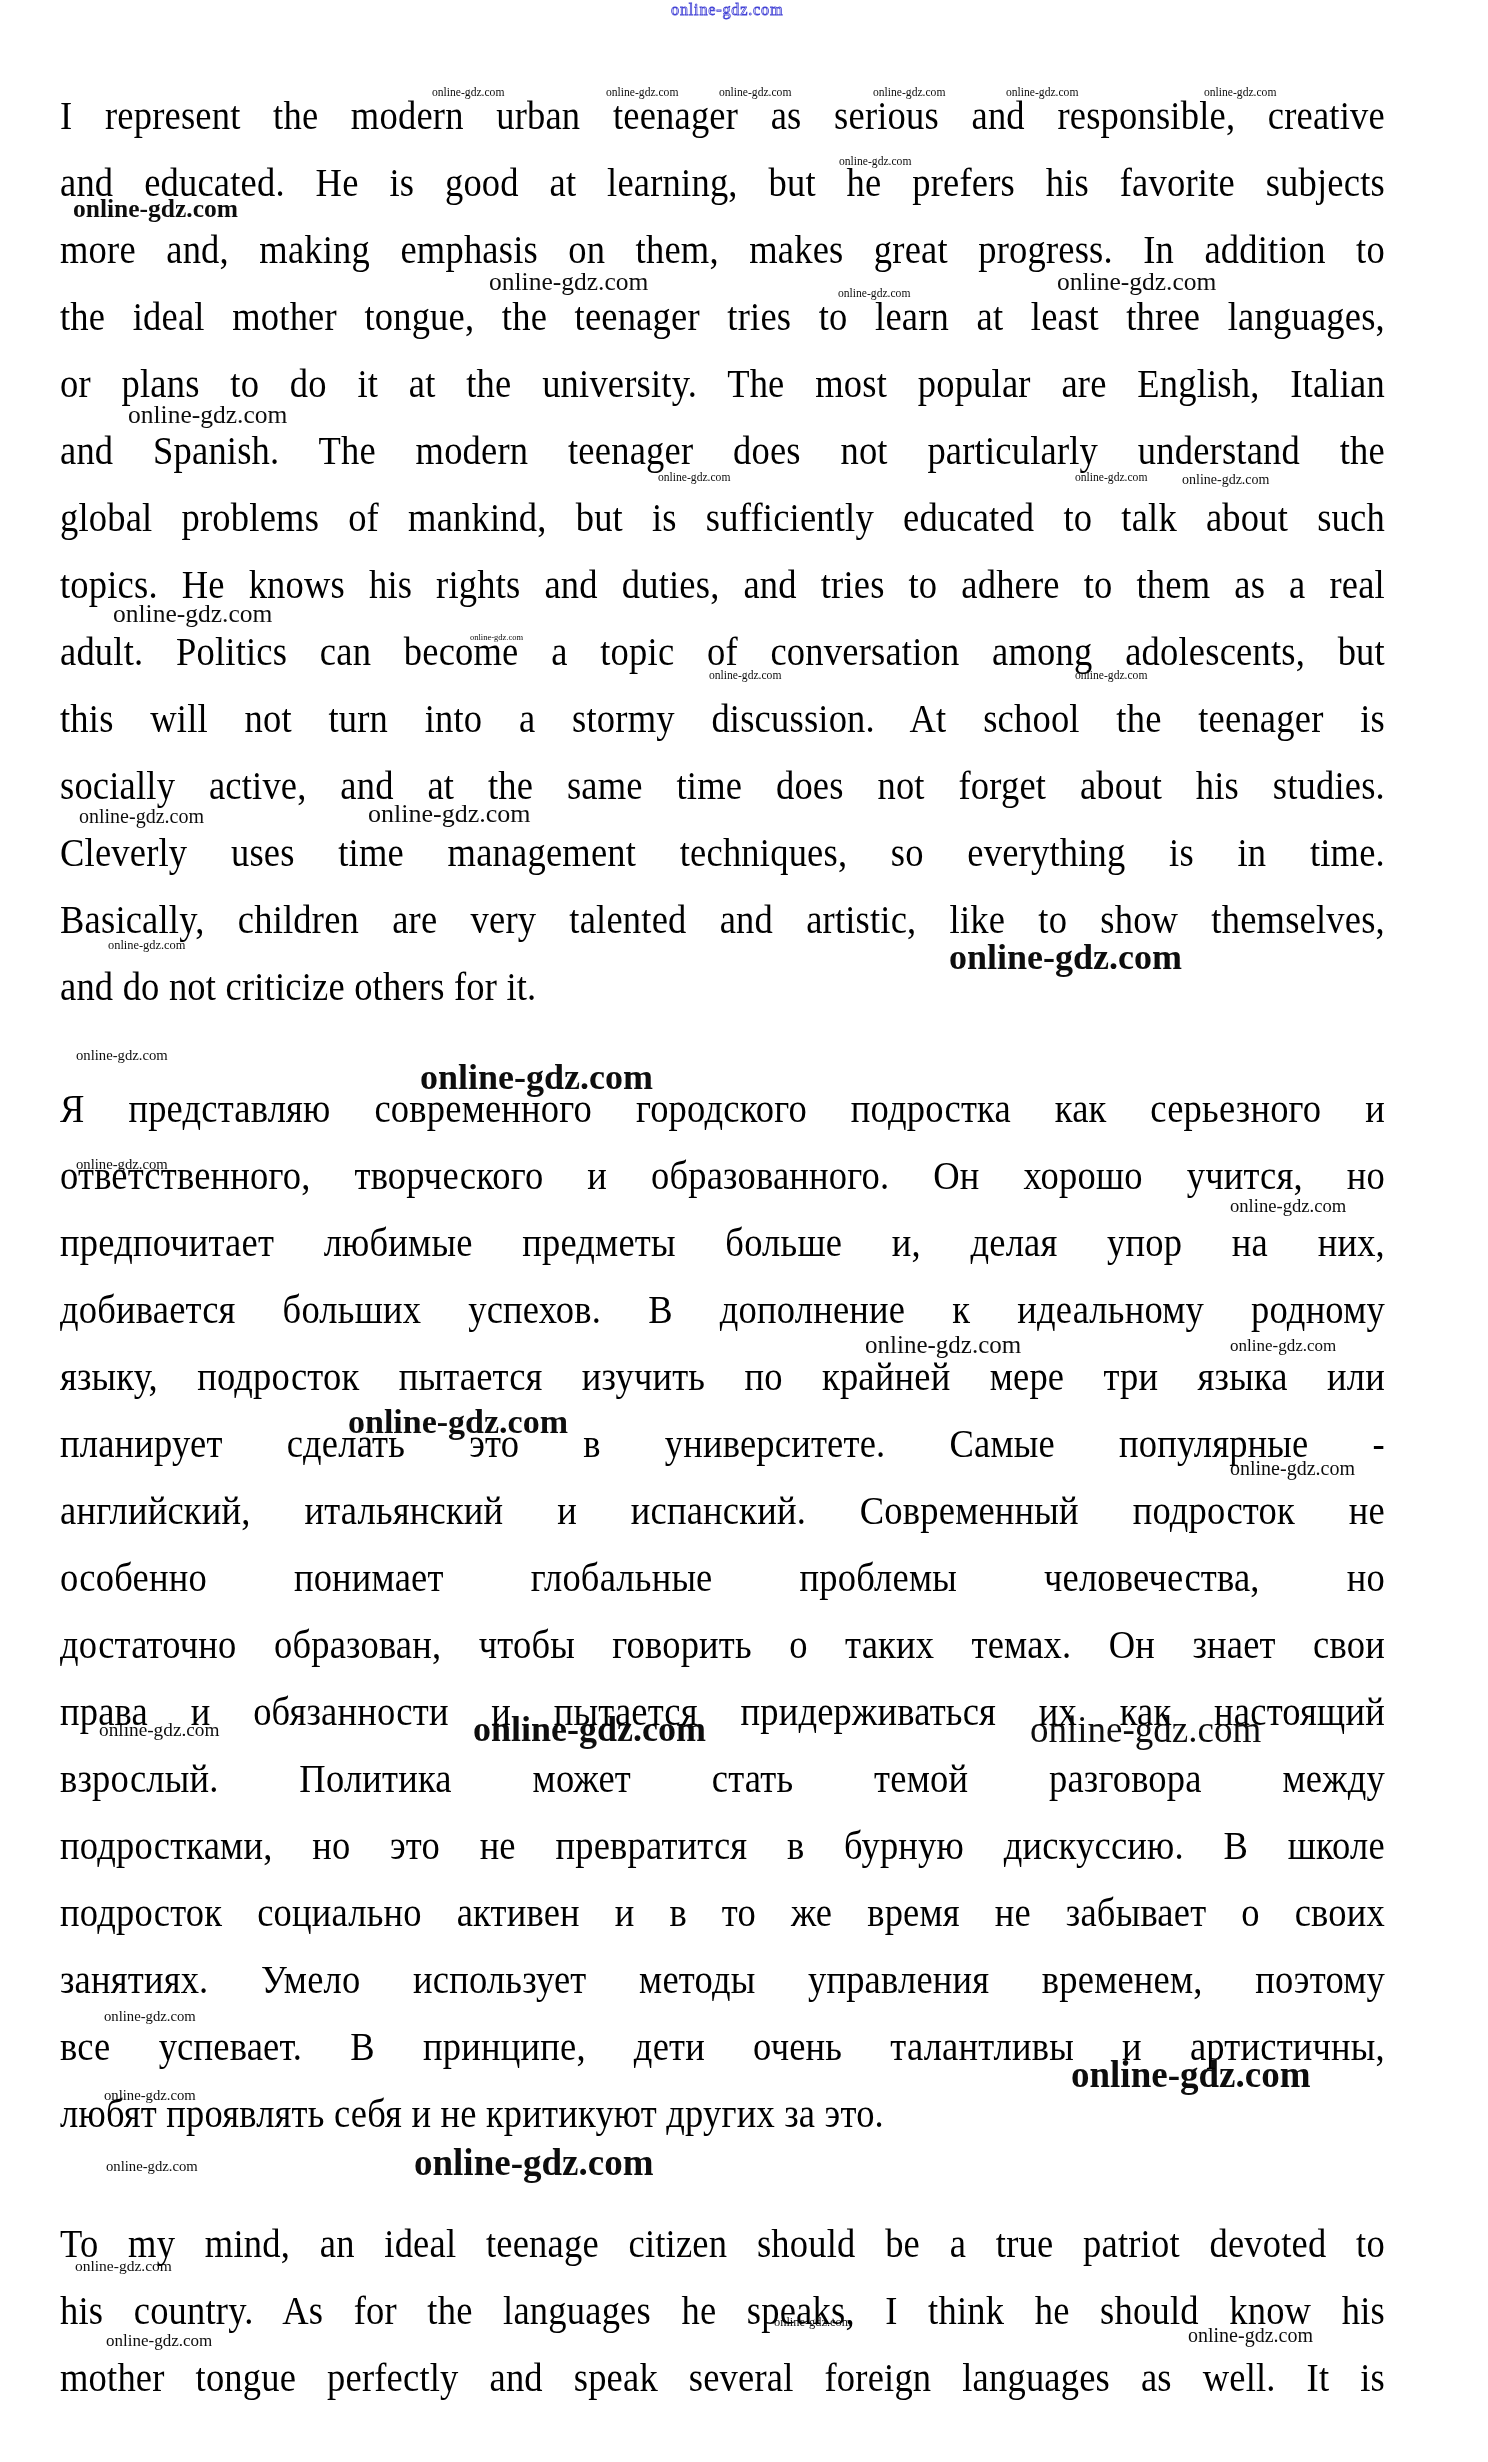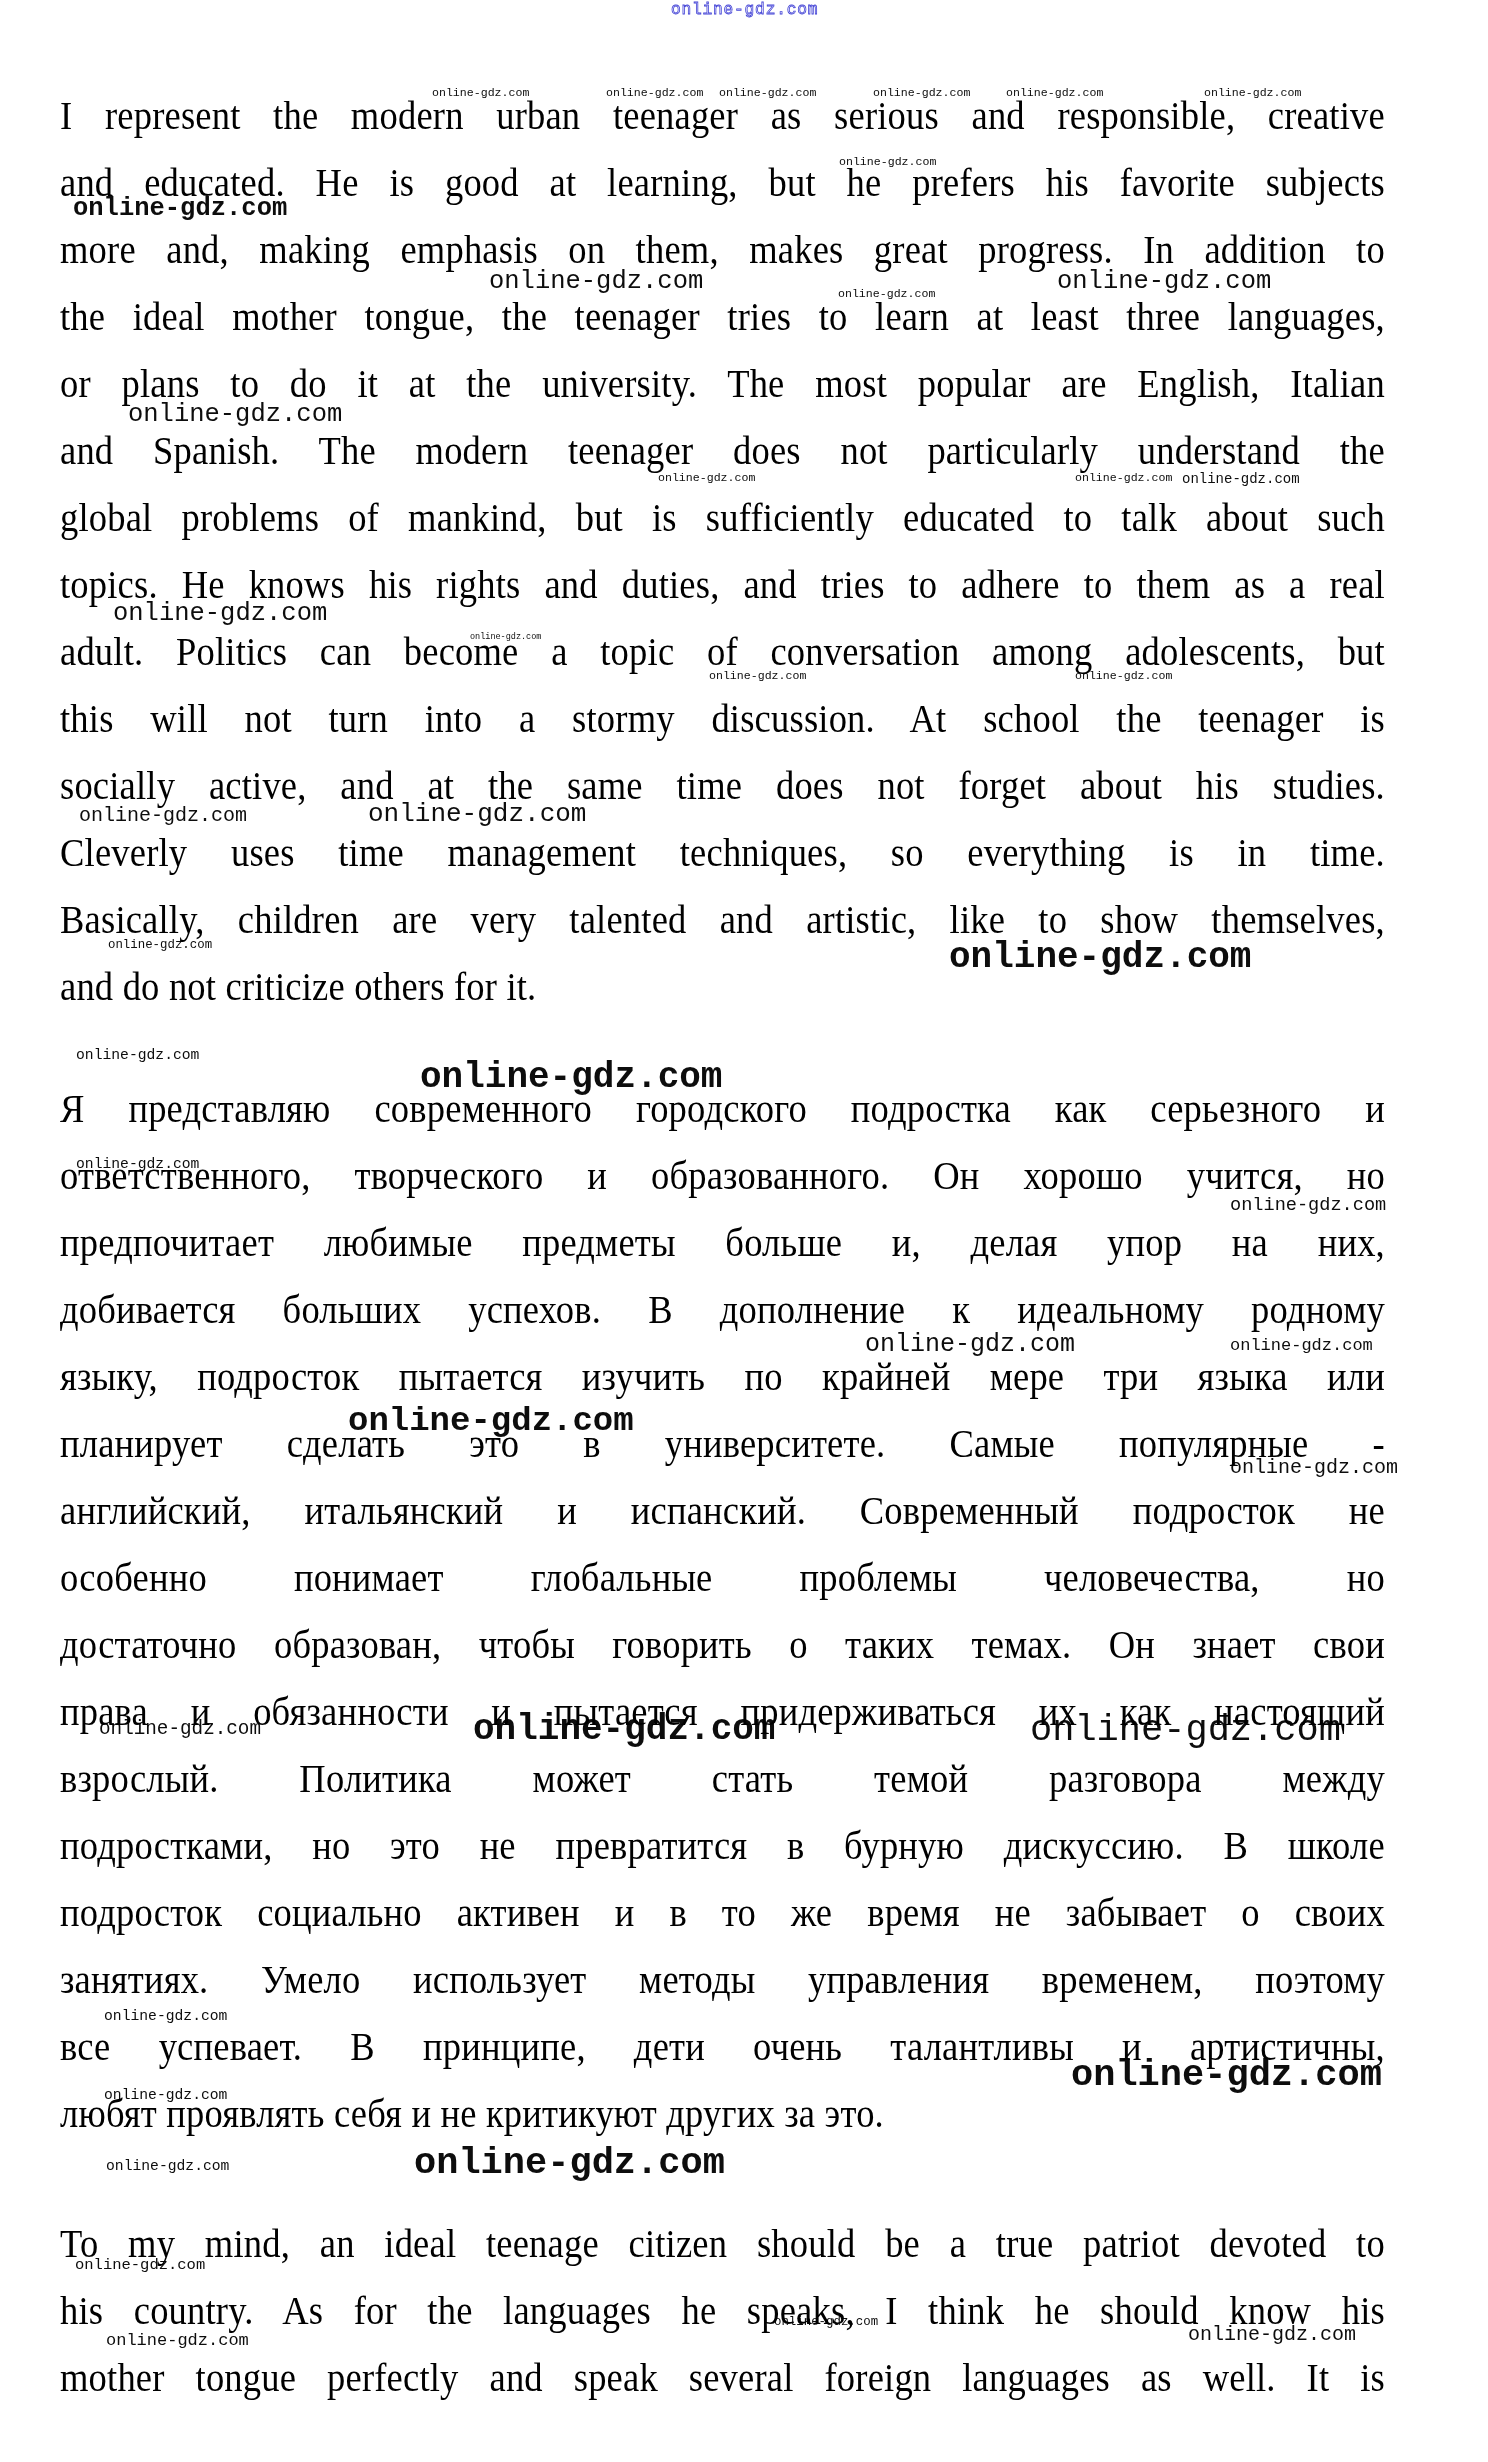--- a/index.html
+++ b/index.html
@@ -26,21 +26,21 @@
     overflow: hidden;
     white-space: normal;
   }
   .line.last { text-align-last: left; }
   #para-en-1 { margin-top: 82px; }
   #para-ru   { margin-top: 55px; }
   #para-en-2 { margin-top: 63px; }
   #wm-layer { position: absolute; left: 0; top: 0; width: 100%; height: 100%; pointer-events: none; }
   .wm {
     position: absolute;
-    font-family: Liberation Mono, monospace;
+    font-family: Liberation Serif, serif;
     color: #0d0d0d;
     white-space: nowrap;
     line-height: 1.1;
   }
   .wm-blue {
     color: transparent;
     -webkit-text-stroke: 0.8px #4343d6;
     letter-spacing: 0.8px;
   }
 </style>

